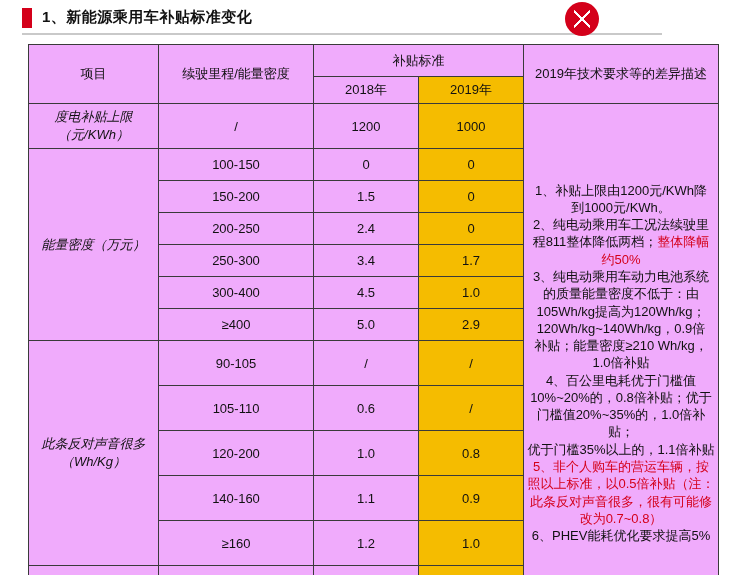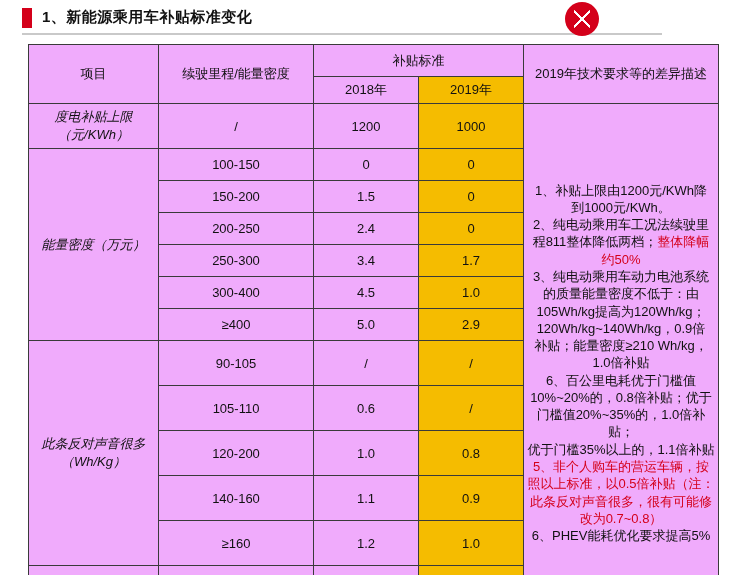--- a/index.html
+++ b/index.html
@@ -185,21 +185,21 @@
           <span class="note-line">到1000元/KWh。</span>
           <span class="note-line">2、纯电动乘用车工况法续驶里</span>
           <span class="note-line"><span>程811整体降低两档；</span><span class="red">整体降幅</span></span>
           <span class="note-line red">约50%</span>
           <span class="note-line">3、纯电动乘用车动力电池系统</span>
           <span class="note-line">的质量能量密度不低于：由</span>
           <span class="note-line">105Wh/kg提高为120Wh/kg；</span>
           <span class="note-line">120Wh/kg~140Wh/kg，0.9倍</span>
           <span class="note-line">补贴；能量密度≥210 Wh/kg，</span>
           <span class="note-line">1.0倍补贴</span>
-          <span class="note-line">6、百公里电耗优于门槛值</span>
+          <span class="note-line">4、百公里电耗优于门槛值</span>
           <span class="note-line">10%~20%的，0.8倍补贴；优于</span>
           <span class="note-line">门槛值20%~35%的，1.0倍补贴；</span>
           <span class="note-line">优于门槛35%以上的，1.1倍补贴</span>
           <span class="note-line red">5、非个人购车的营运车辆，按</span>
           <span class="note-line red">照以上标准，以0.5倍补贴（注：</span>
           <span class="note-line red">此条反对声音很多，很有可能修</span>
           <span class="note-line red">改为0.7~0.8）</span>
           <span class="note-line">6、PHEV能耗优化要求提高5%</span>
         </td>
       </tr>

